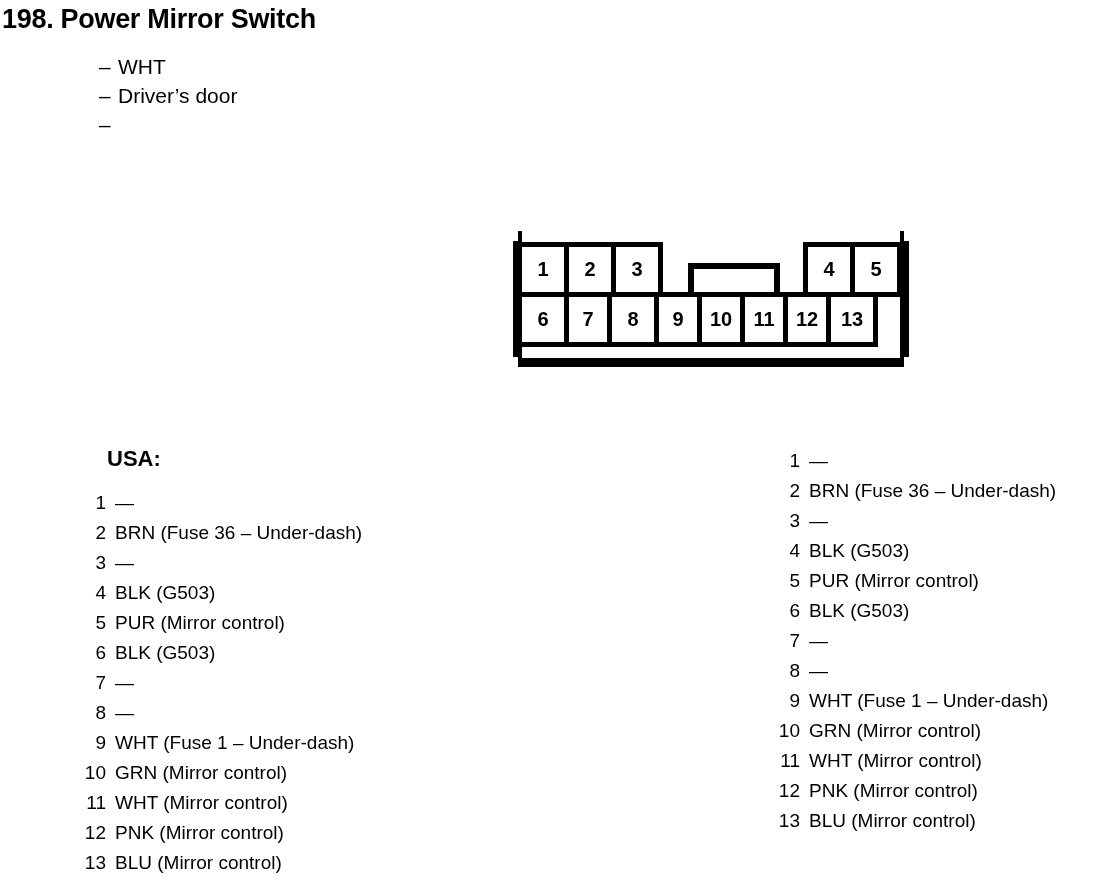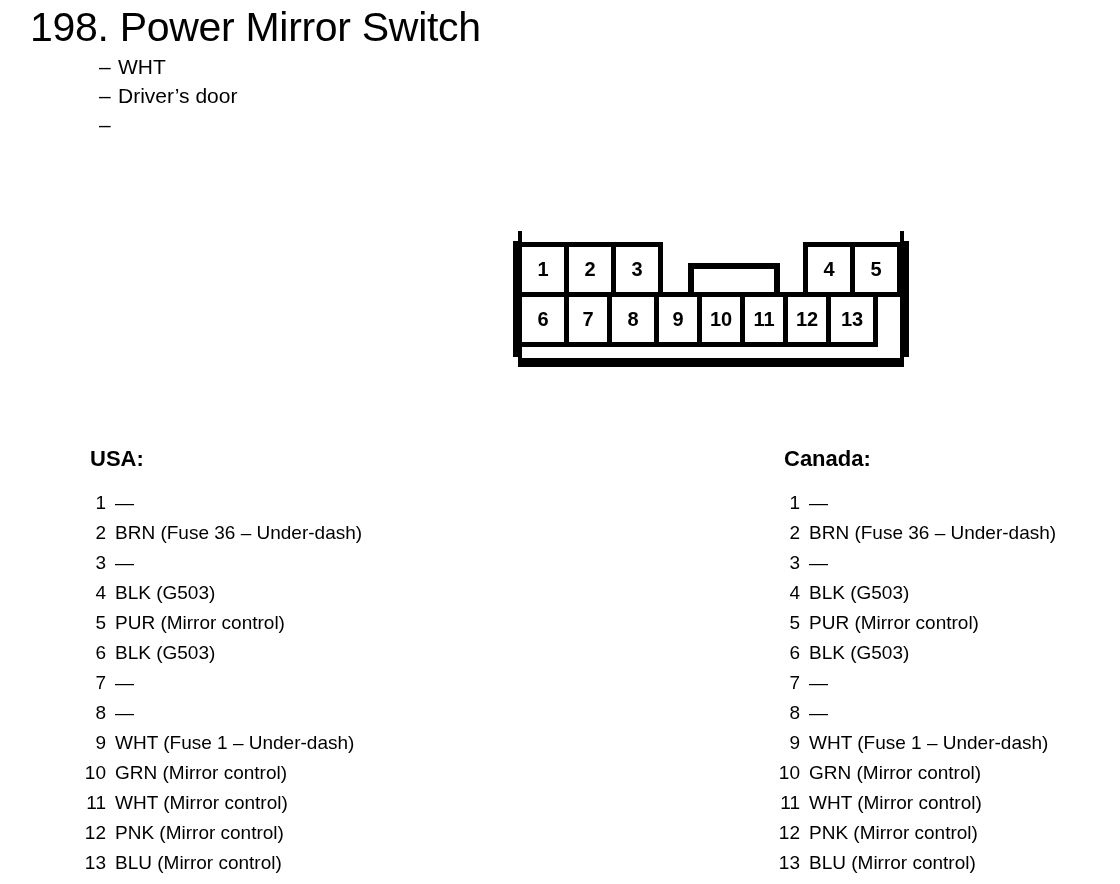--- a/index.html
+++ b/index.html
@@ -12,24 +12,24 @@
     height: 884px;
     position: relative;
     font-family: "Liberation Sans", sans-serif;
     color: #000000;
     overflow: hidden;
   }
 
   
   #page-title {
     position: absolute;
-    left: 30px;
+    left: 2px;
     top: 4px;
-    font-size: 41px;
-    font-weight: normal;
+    font-size: 27px;
+    font-weight: bold;
     letter-spacing: -0.3px;
     white-space: nowrap;
   }
   #subtitle-list {
     position: absolute;
     left: 99px;
     top: 52px;
     width: 600px;
   }
   .subtitle-row {
@@ -115,21 +115,21 @@
   .legend {
     position: absolute;
     top: 446px;
   }
   #legend-usa    { left: 78px; }
   #legend-canada { left: 772px; }
 
   .legend-title {
     font-size: 22px;
     font-weight: bold;
-    margin-left: 12px;
+    margin-left: 29px;
     margin-bottom: 16px;
     white-space: nowrap;
   }
   .pin-row {
     display: flex;
     align-items: baseline;
     font-size: 19px;
     line-height: 30px;
     white-space: nowrap;
   }
@@ -248,21 +248,20 @@
         <span>PNK (Mirror control)</span>
       </div>
     <div class="pin-row">
         <span class="pin-num">13</span>
         <span>BLU (Mirror control)</span>
       </div>
   </div>
 </div>
 
 <div class="legend" id="legend-canada">
-  <div class="legend-title">Canada:</div>
   <div>
     <div class="pin-row">
         <span class="pin-num">1</span>
         <span>—</span>
       </div>
     <div class="pin-row">
         <span class="pin-num">2</span>
         <span>BRN (Fuse 36 – Under-dash)</span>
       </div>
     <div class="pin-row">

